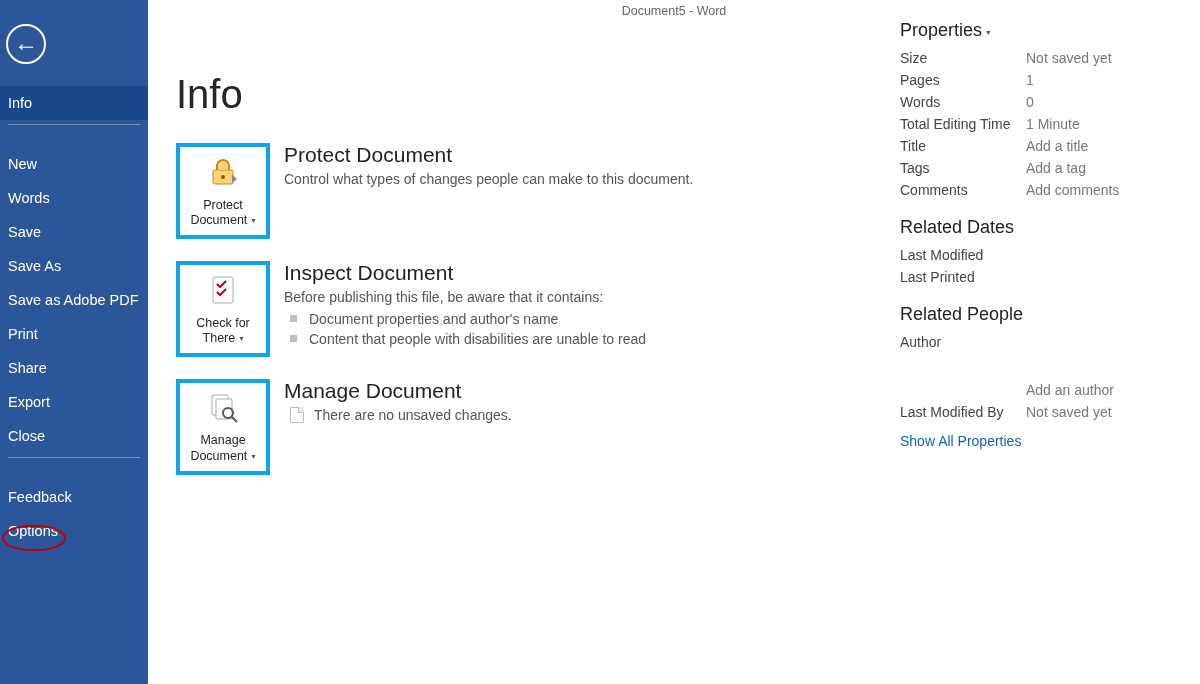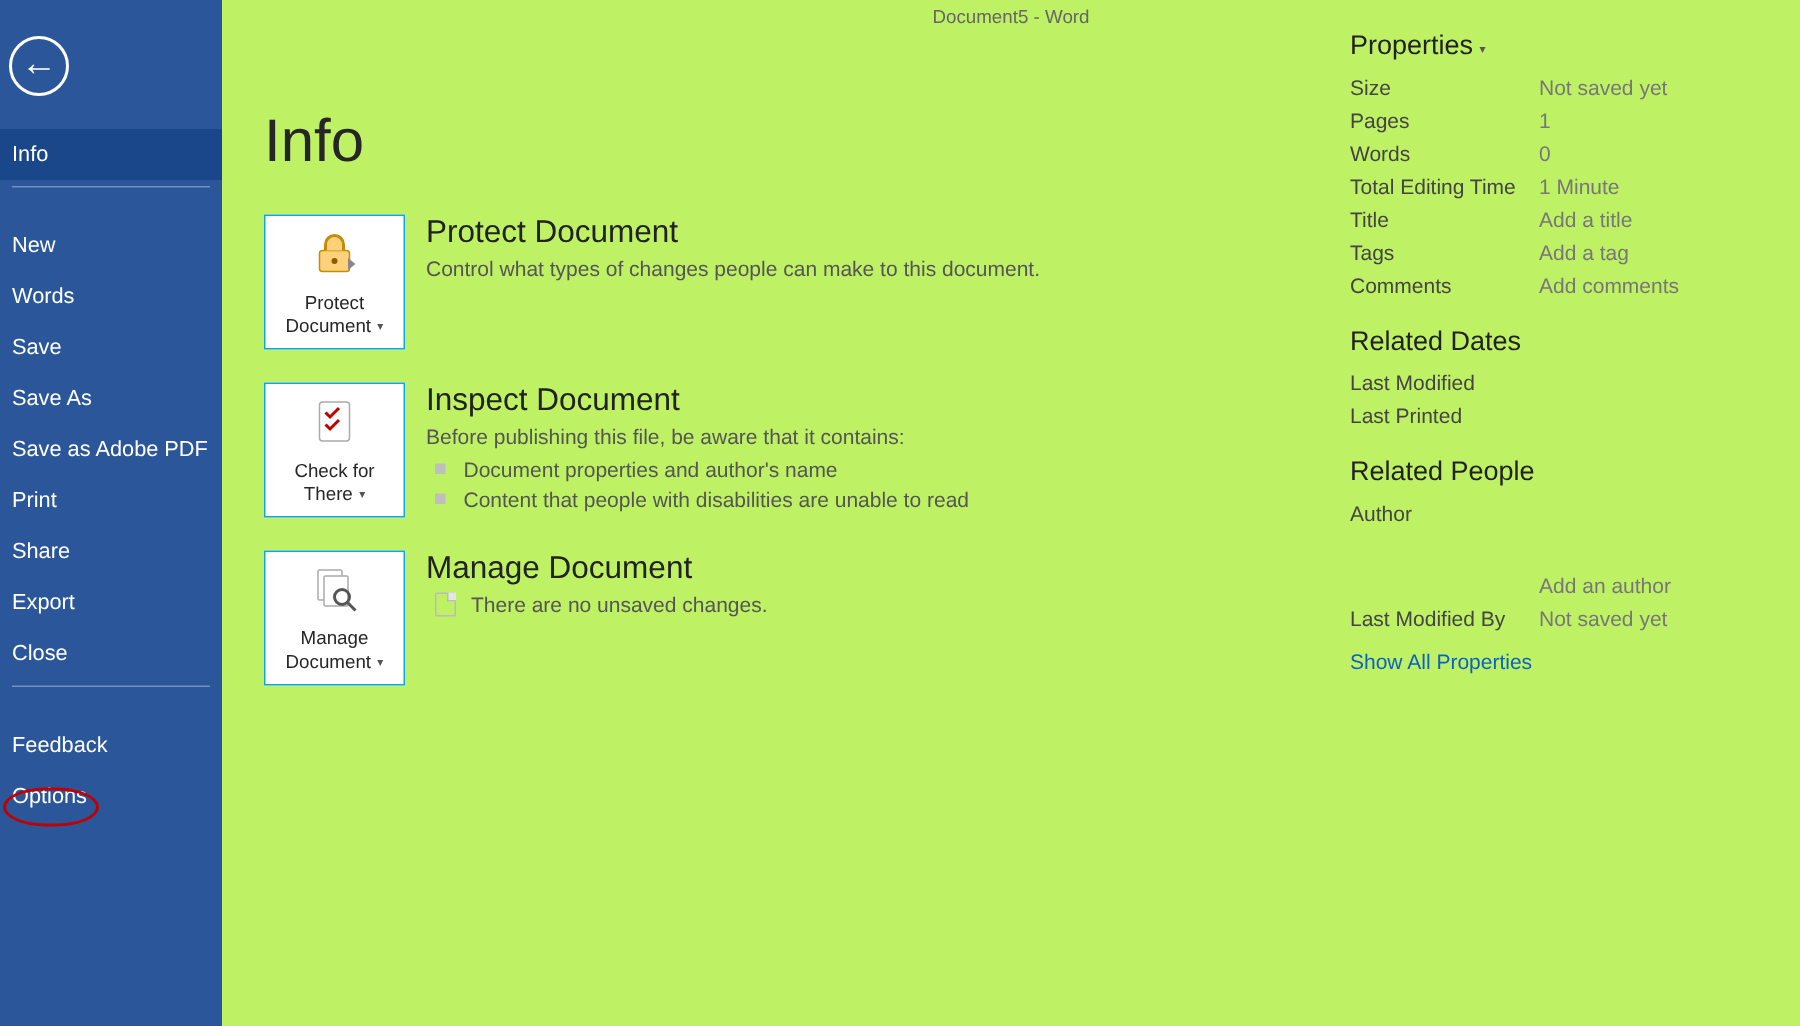--- a/index.html
+++ b/index.html
@@ -56,21 +56,21 @@
       height: 26px;
       left: 2px;
       top: 525px;
       pointer-events: none;
     }
     
     .main {
       flex: 1;
       display: flex;
       flex-direction: column;
-      background: #bef264;
+      background: #ffffff;
     }
     .title-bar {
       text-align: center;
       font-size: 12.5px;
       color: #666;
       padding: 4px 0 0;
       height: 20px;
     }
     .content-wrap {
       display: flex;
@@ -86,21 +86,21 @@
       color: #262626;
       margin: 52px 0 26px;
     }
     .card-row {
       display: flex;
       align-items: flex-start;
       margin-bottom: 22px;
     }
     .card-btn {
       width: 94px;
-      border: 1px solid #0ea5e9;
+      border: 4px solid #0ea5e9;
       background: #fff;
       text-align: center;
       padding: 8px 4px 6px;
       font-size: 12.5px;
       color: #262626;
       cursor: pointer;
       line-height: 1.25;
     }
     .card-btn .lbl { display: block; }
     .card-icon { width: 34px; height: 34px; margin: 0 auto 4px; }

